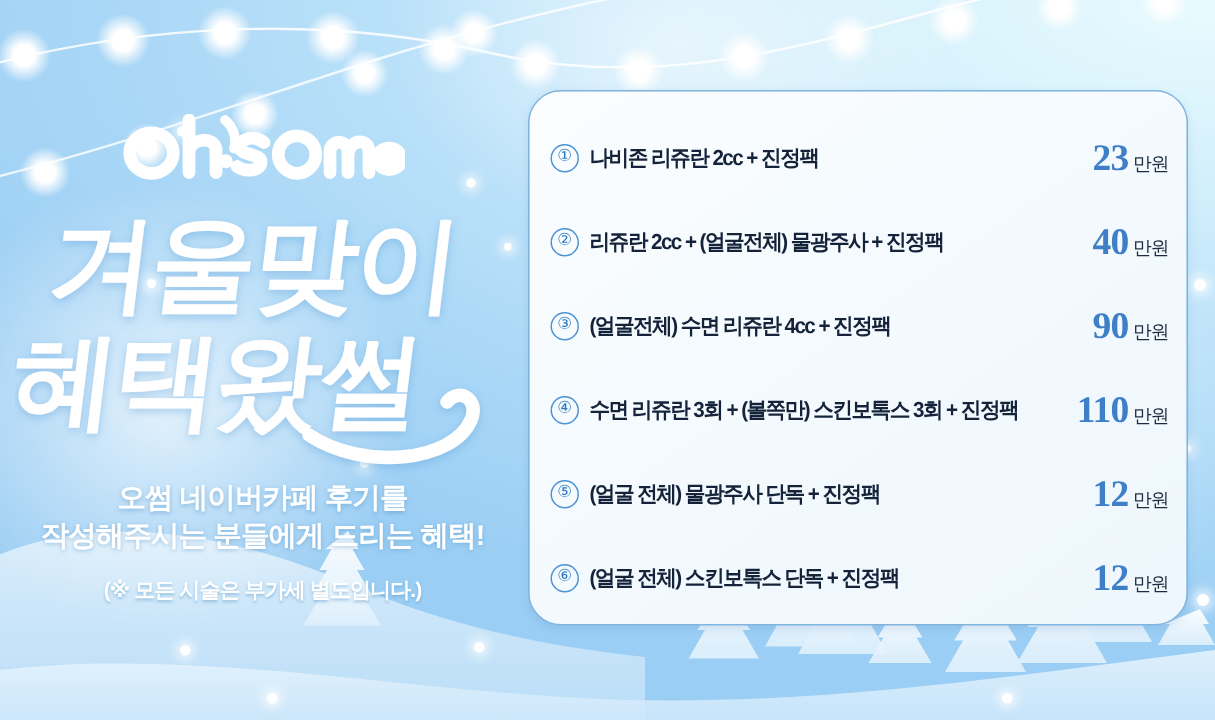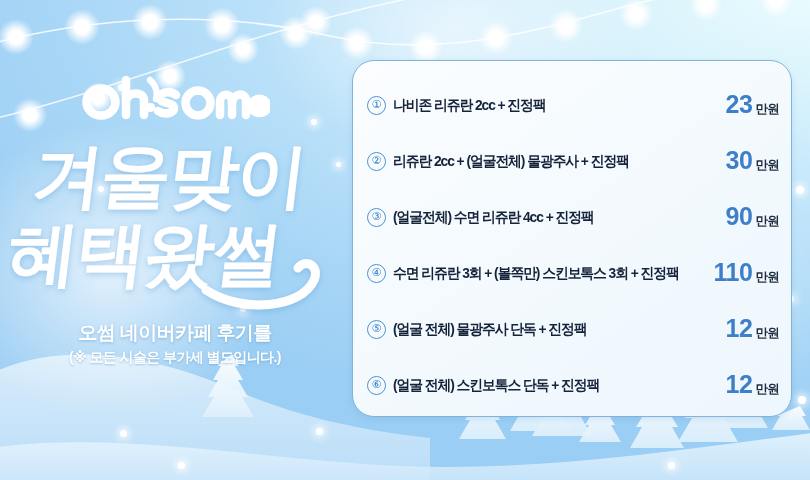--- a/index.html
+++ b/index.html
@@ -40,21 +40,21 @@
     height:48px;}
   .logo svg{display:block;margin:0 auto;}
 
   .headline{position:absolute;left:0;top:128px;width:350px;text-align:center;}
   .headline svg{display:block;margin:0 auto;}
 
   .subtitle{position:absolute;left:0;top:320px;width:350px;text-align:center;
     color:#ffffff;font-weight:bold;letter-spacing:-.6px;
     text-shadow:0 1px 3px rgba(86,150,200,.55);}
   .sub-l1,.sub-l2{font-size:19px;line-height:25px;white-space:nowrap;}
-  .sub-note{margin-top:3px;font-size:14px;line-height:18px;white-space:nowrap;
+  .sub-note{margin-top:14px;font-size:14px;line-height:18px;white-space:nowrap;
     font-weight:bold;text-shadow:0 1px 2px rgba(86,150,200,.5);}
 
   
   .panel{position:absolute;left:352px;top:60px;width:438px;height:355px;
     border-radius:22px;
     background:linear-gradient(145deg,#fbfdff 0%,#f4fafe 45%,#eef7fd 100%);
     border:1.2px solid #7fb4de;
     box-shadow:0 2px 6px rgba(86,140,190,.18), inset 0 1px 0 rgba(255,255,255,.9);
     overflow:hidden;}
 
@@ -72,24 +72,24 @@
     border:1.3px solid #4b93d4;color:#2b7ac4;
     font-size:11px;line-height:15px;text-align:center;font-weight:normal;
     margin-right:7px;}
 
   .label{flex:1 1 auto;color:#14233a;font-weight:bold;font-size:14.5px;
     letter-spacing:-1.1px;white-space:nowrap;
     transform:scaleX(.95);transform-origin:left center;}
 
   .price{flex:0 0 auto;display:flex;align-items:baseline;justify-content:flex-end;
     white-space:nowrap;margin-left:6px;}
-  .price .num{font-family:Liberation Sans, sans-serif;
+  .price .num{font-family:Liberation Serif, serif;
     font-weight:bold;font-size:25px;color:#3e7fc8;line-height:1;
     letter-spacing:-.5px;}
-  .price .unit{font-size:12.5px;color:#1d2b3e;font-weight:bold;
+  .price .unit{font-size:12.5px;color:#1d2b3e;font-weight:normal;
     margin-left:3px;letter-spacing:-.7px;}
 </style>
 </head>
 <body>
 
 <div id="stage">
 
   <div class="bg-base"></div>
   <div class="bg-topglow"></div>
   <div class="bg-leftglow"></div>
@@ -237,41 +237,42 @@
         <g filter="url(#hglow)">
           <text x="165" y="72" text-anchor="middle" font-family="'Liberation Sans','DejaVu Sans',sans-serif" font-size="70" font-weight="bold" fill="#ffffff" transform="skewX(-7)" style="letter-spacing:-2px">겨울맞이</text>
           <text x="150" y="150" text-anchor="middle" font-family="'Liberation Sans','DejaVu Sans',sans-serif" font-size="70" font-weight="bold" fill="#ffffff" transform="skewX(-7)" style="letter-spacing:-2px">혜택왔썰</text>
           <path d="M196 162 C 232 186, 292 180, 304 152 C 310 138, 296 130, 288 140" fill="none" stroke="#ffffff" stroke-width="9" stroke-linecap="round"></path>
         </g>
       </svg>
     </div>
 
     <div class="subtitle">
       <div class="sub-l1">오썸 네이버카페 후기를</div>
+      <div class="sub-l2">작성해주시는 분들에게 드리는 혜택!</div>
       <div class="sub-note">(※ 모든 시술은 부가세 별도입니다.)</div>
     </div>
   </div>
 
   <div class="panel">
     <div class="rows">
 
       <div class="row">
         <div class="badge">①</div>
         <div class="label">나비존 리쥬란 2cc + 진정팩</div>
         <div class="price">
           <span class="num">23</span>
           <span class="unit">만원</span>
         </div>
       </div>
 
       <div class="row">
         <div class="badge">②</div>
         <div class="label">리쥬란 2cc + (얼굴전체) 물광주사 + 진정팩</div>
         <div class="price">
-          <span class="num">30</span>
+          <span class="num">40</span>
           <span class="unit">만원</span>
         </div>
       </div>
 
       <div class="row">
         <div class="badge">③</div>
         <div class="label">(얼굴전체) 수면 리쥬란 4cc + 진정팩</div>
         <div class="price">
           <span class="num">90</span>
           <span class="unit">만원</span>

